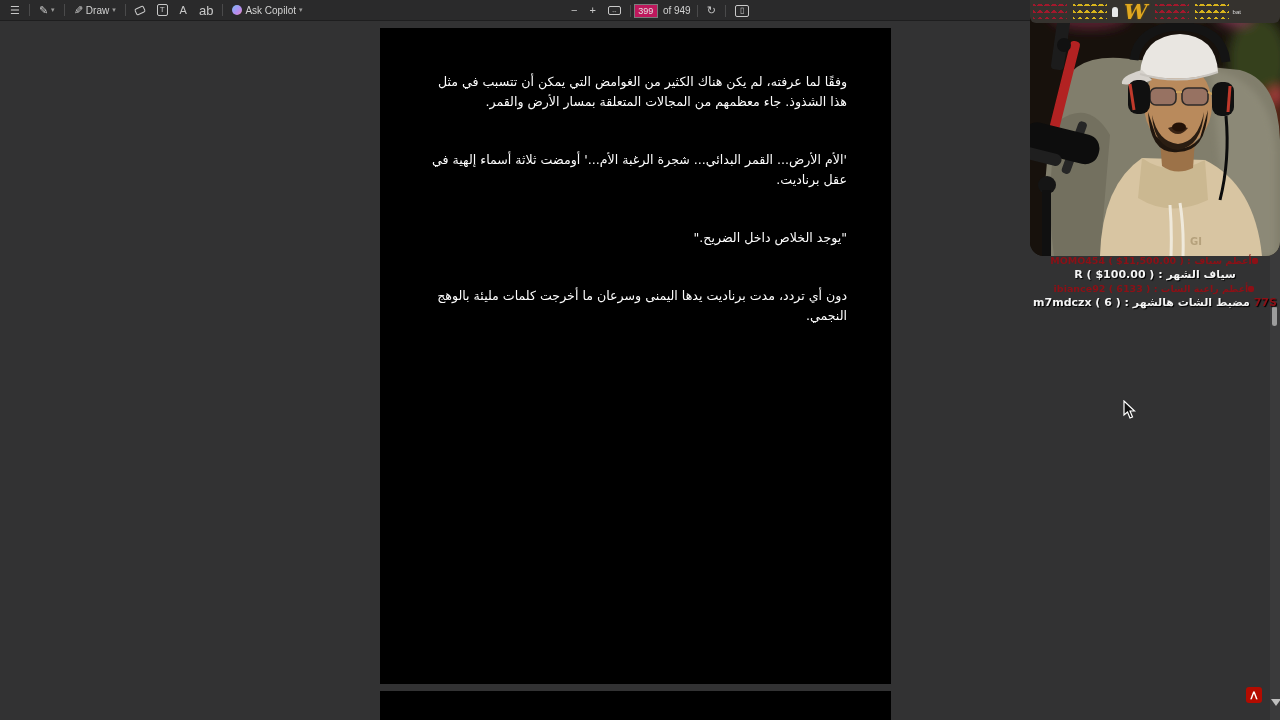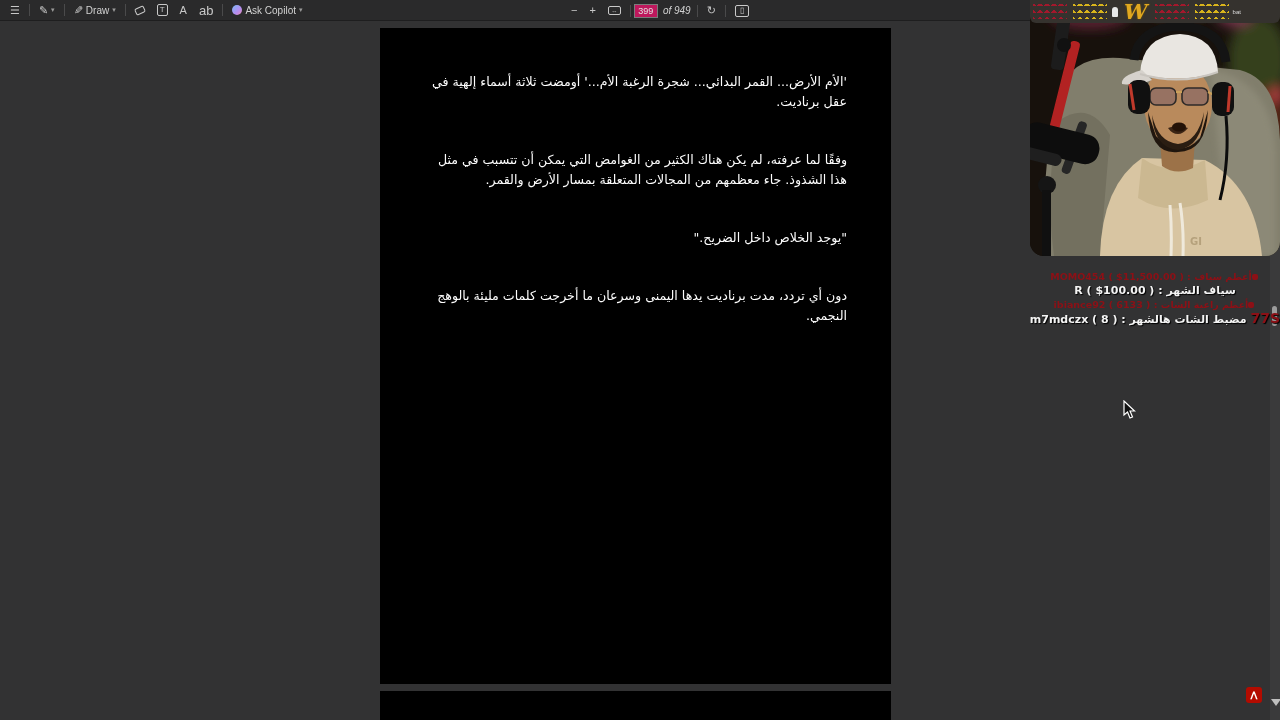--- a/index.html
+++ b/index.html
@@ -46,27 +46,27 @@
          background-size:7px 7px; background-position:0 2px; }
   .pat-red { --c:#a3182c; }
   .pat-yel { --c:#d8b41c; }
   .mic-glyph { width:6px; height:10px; background:#e8e8e8; border-radius:3px 3px 1px 1px; margin:0 2px; }
   #wlogo { font-family:"DejaVu Serif", serif; font-style:italic; font-weight:bold;
            font-size:21px; color:#e0a820; line-height:20px; margin:0 4px;
            text-shadow:0 0 2px #7a5a00; }
   #banner-corner { font-size:6px; color:#ddd; margin-left:1px; }
 
   
-  #ticker { position:absolute; left:1030px; top:270px; width:250px; z-index:6;
+  #ticker { position:absolute; left:1030px; top:254px; width:250px; z-index:6;
             direction:rtl; text-align:center; font-family:"DejaVu Sans", sans-serif; font-weight:bold; }
   .tick { white-space:nowrap; }
   .tick .dot { display:inline-block; width:6px; height:6px; border-radius:2px; background:#8c1016; margin-right:2px; }
   .t-red  { color:#8c1016; font-size:9.5px; line-height:13px; }
   .t-white{ color:#f4f4f4; font-size:11px; line-height:15px; text-shadow:1px 1px 1px #000; }
-  .t-frag { color:#8c1016; font-size:14px; }
+  .t-frag { color:#8c1016; font-size:11px; }
 
   
   #scroll-track { position:absolute; right:0; top:21px; width:10px; height:699px; background:#3a3a3b; }
   #scroll-thumb { position:absolute; left:2px; top:285px; width:5px; height:20px;
                   border-radius:3px; background:#9d9d9d; }
 
   
   #adobe-badge { position:absolute; left:1246px; top:687px; width:16px; height:16px;
                  background:#b30b00; border-radius:3px; display:flex; align-items:center;
                  justify-content:center; z-index:7; }
@@ -119,36 +119,36 @@
       <span class="tb-ico">−</span>
     </div>
     <div class="tb-btn">
       <span class="tb-ico">+</span>
     </div>
     <div class="tb-btn">
       <span class="fit-ico">⇔</span>
     </div>
     <span class="tb-sep"></span>
     <input id="page-box" readonly="" value="399" style="">
-    <span class="tb-label" style="margin-left:5px;font-style:italic;">of 949</span>
+    <span class="tb-label" style="margin-left:5px;">of 949</span>
     <span class="tb-sep" style="margin-left:6px;"></span>
     <div class="tb-btn">
       <span class="tb-ico">↻</span>
     </div>
     <span class="tb-sep"></span>
     <div class="tb-btn">
       <span class="box-ico" style="padding:1px 4px;">▯</span>
     </div>
   </div>
 </div>
 
 <div id="page1">
   <div class="text">
+    <p>وفقًا لما عرفته، لم يكن هناك الكثير من الغوامض التي يمكن أن تتسبب في مثل هذا الشذوذ. جاء معظمهم من المجالات المتعلقة بمسار الأرض والقمر.</p>
     <p>'الأم الأرض... القمر البدائي... شجرة الرغبة الأم...' أومضت ثلاثة أسماء إلهية في عقل برناديت.</p>
-    <p>وفقًا لما عرفته، لم يكن هناك الكثير من الغوامض التي يمكن أن تتسبب في مثل هذا الشذوذ. جاء معظمهم من المجالات المتعلقة بمسار الأرض والقمر.</p>
     <p>"يوجد الخلاص داخل الضريح."</p>
     <p>دون أي تردد، مدت برناديت يدها اليمنى وسرعان ما أخرجت كلمات مليئة بالوهج النجمي.</p>
   </div>
 </div>
 <div id="page2"></div>
 
 <div id="scroll-track">
   <div id="scroll-thumb"></div>
 </div>
 
@@ -230,21 +230,21 @@
     <div class="pat pat-red"></div>
     <div class="pat pat-yel"></div>
     <span id="banner-corner">bat</span>
   </div>
 </div>
 
 <div id="ticker">
   <div class="tick t-red"><span class="dot"></span><span>أعظم سياف : MOMO454 ( $11,500.00 )</span></div>
   <div class="tick t-white"><span>سياف الشهر : R ( $100.00 )</span></div>
   <div class="tick t-red"><span class="dot"></span><span>أعظم راعية الشات : ibiance92 ( 6133 )</span></div>
-  <div class="tick t-white"><span class="t-frag">77S</span> <span>مضبط الشات هالشهر : m7mdczx ( 8 )</span></div>
+  <div class="tick t-white"><span class="t-frag">77S</span> <span>مضبط الشات هالشهر : m7mdczx ( 6 )</span></div>
 </div>
 
 <div id="adobe-badge">
   <span>ꓥ</span>
 </div>
 <div id="corner-tri"></div>
 
 <svg id="cursor" width="14" height="20" viewBox="0 0 14 20">
   <path d="M2 1 L2 15 L5.5 12 L8 18 L10.5 17 L8 11 L12.5 11 Z" fill="#111" stroke="#fff" stroke-width="1.2"></path>
 </svg>

